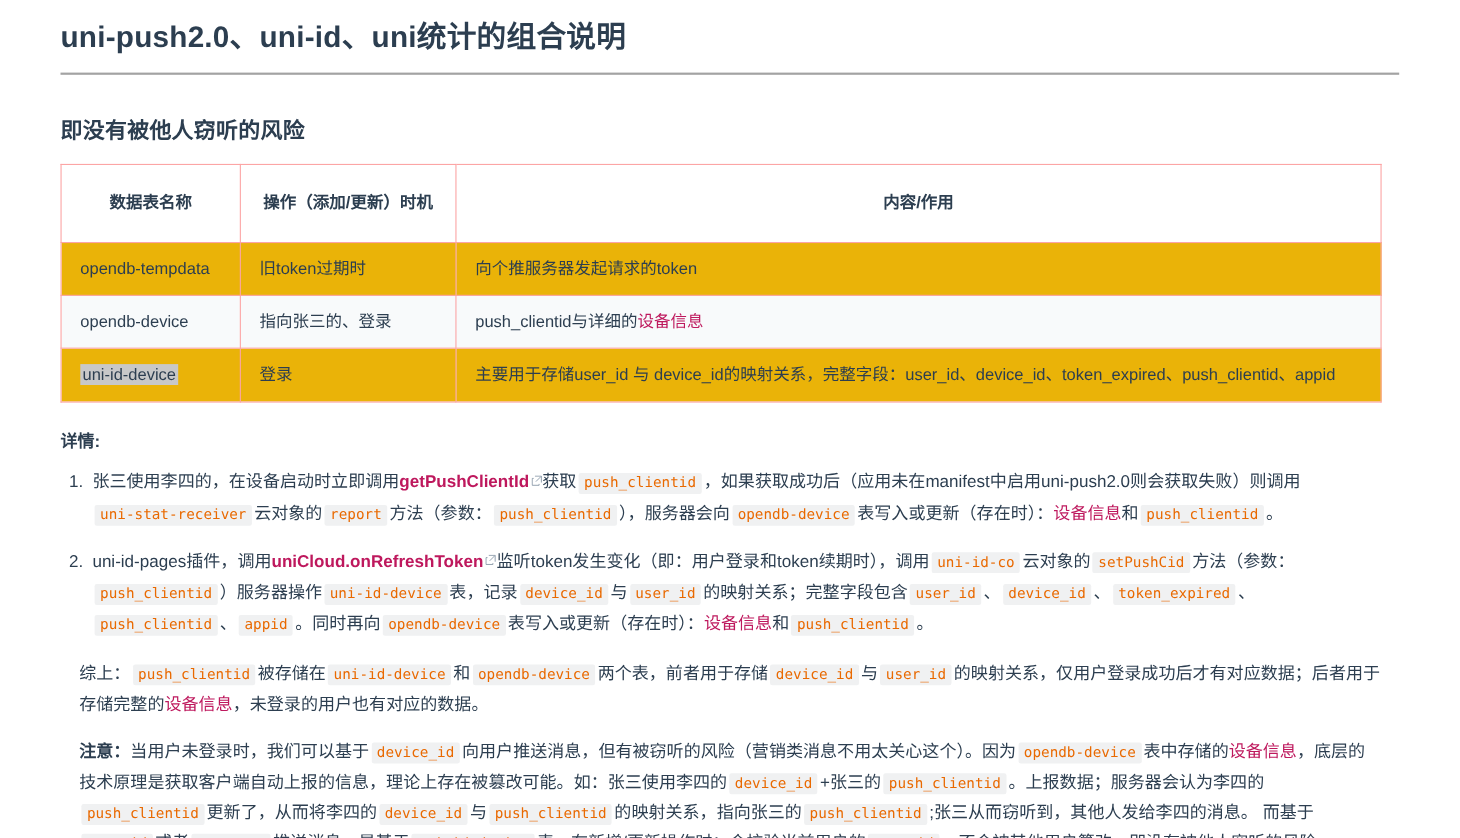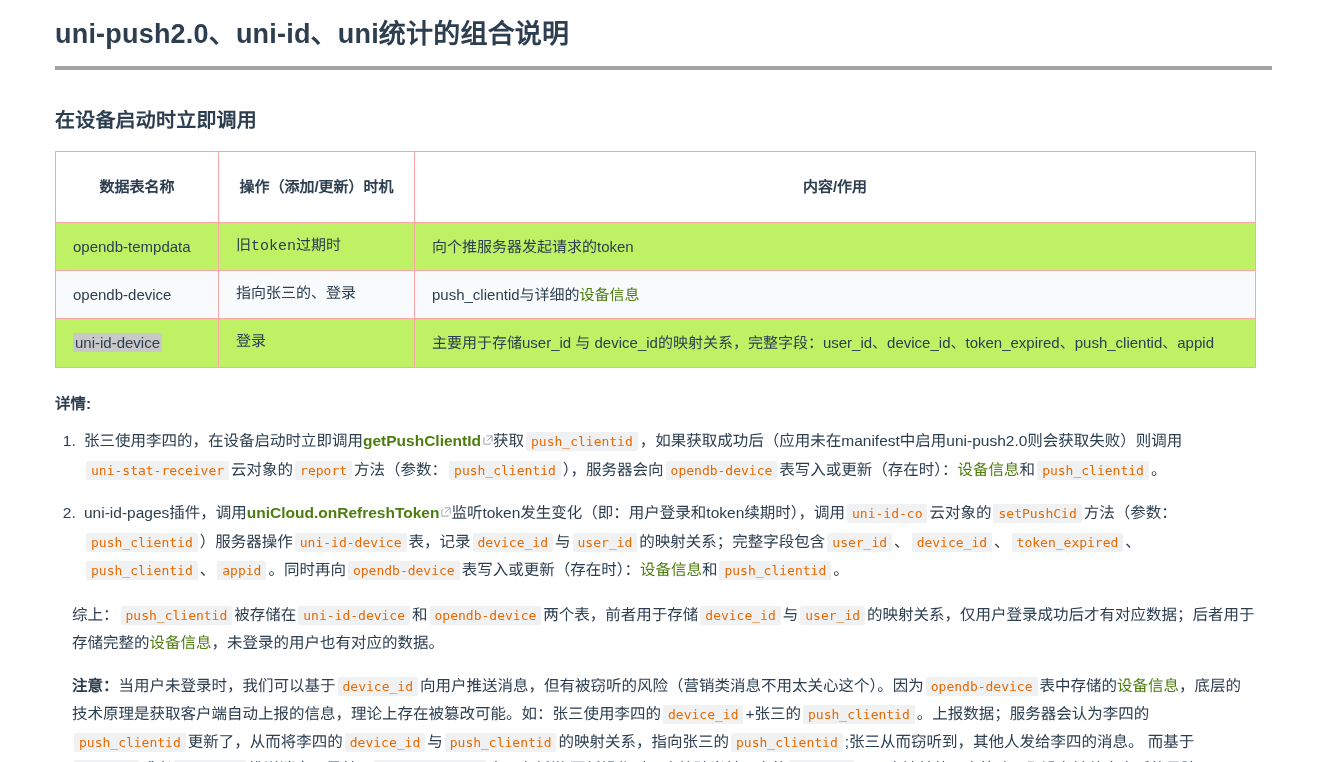--- a/index.html
+++ b/index.html
@@ -25,21 +25,21 @@
   }
 
   
   h1.doc-title {
     font-size: 27px;
     line-height: 1.25;
     font-weight: 700;
     color: #2c3e50;
     margin: 8px 0 0 0;
     padding-bottom: 14px;
-    border-bottom: 4px solid #a3a3a3;
+    border-bottom: 2px solid #a3a3a3;
     letter-spacing: 0.2px;
   }
   h2.section-title {
     font-size: 20px;
     font-weight: 700;
     color: #2c3e50;
     margin: 34px 0 18px 0;
     letter-spacing: 0.2px;
   }
 
@@ -61,24 +61,24 @@
     vertical-align: middle;
     line-height: 1.55;
     color: #2c3e50;
   }
   table.opendb-table th {
     font-weight: 700;
     text-align: center;
     background: #ffffff;
     height: 46px;
   }
-  table.opendb-table td { background: #bef264; }
+  table.opendb-table td { background: #eab308; }
   table.opendb-table tbody tr.striped td { background: #f8fafb; }
   td.cell-name { padding-left: 17px; }
-  td.cell-op   { padding-left: 17px; font-family: Liberation Mono, monospace; }
+  td.cell-op   { padding-left: 17px; }
   .sel-highlight {
     background: #c8c8c8;
     color: #2c3e50;
     padding: 1px 2px;
   }
 
   
   p.para {
     font-size: 15.5px;
     line-height: 1.78;
@@ -107,21 +107,21 @@
     color: #e96900;
     font-size: 13px;
     padding: 2px 5px;
     border-radius: 2px;
     margin: 0 2px;
     white-space: nowrap;
   }
 
   
   a.glink {
-    color: #4d7c0f;
+    color: #be185d;
     text-decoration: none;
     font-weight: 600;
   }
   a.glink.plain { font-weight: 400; }
   .ext-icon {
     display: inline-block;
     width: 10px;
     height: 10px;
     margin-left: 2px;
     position: relative;
@@ -145,21 +145,21 @@
     font-family: "Liberation Sans", "DejaVu Sans", sans-serif;
   }
 </style>
 </head>
 <body>
 
 <div class="page">
 
   <h1 class="doc-title">uni-push2.0、uni-id、uni统计的组合说明</h1>
 
-  <h2 class="section-title">在设备启动时立即调用</h2>
+  <h2 class="section-title">即没有被他人窃听的风险</h2>
 
   <table class="opendb-table">
     <colgroup>
         <col class="c1">
         <col class="c2">
         <col class="c3">
       </colgroup>
     <thead>
       <tr>
         <th>数据表名称</th>

